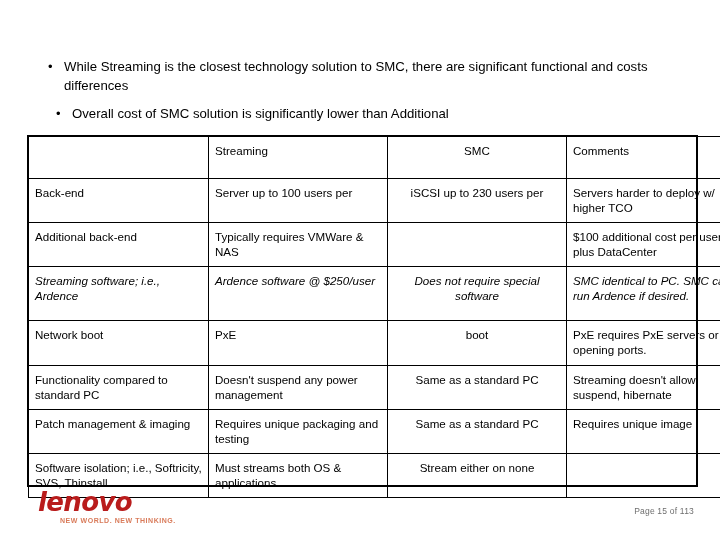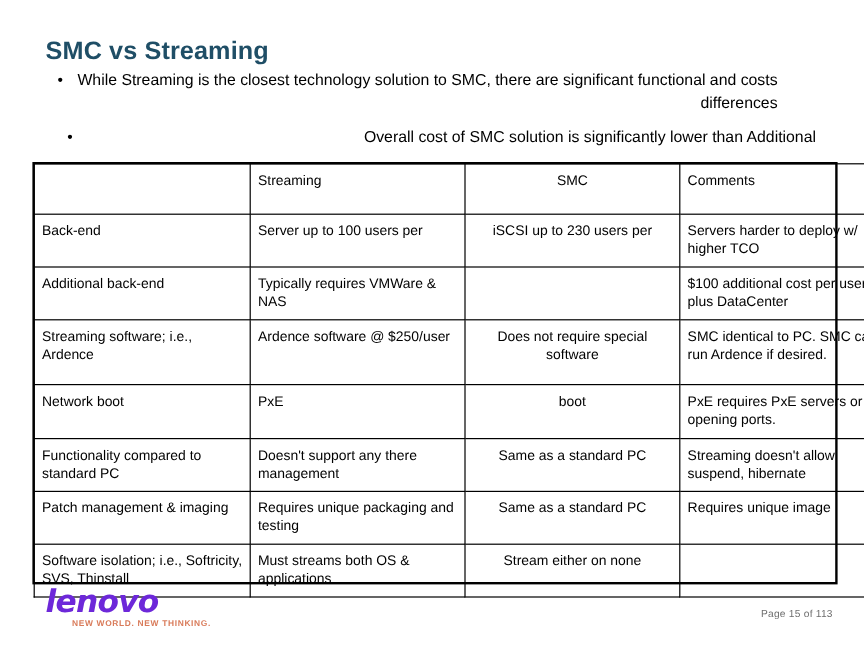--- a/index.html
+++ b/index.html
@@ -52,21 +52,20 @@
   }
   .bullet .dot {
     width: 16px;
     flex: 0 0 16px;
     text-align: left;
     font-size: 13px;
     line-height: 19px;
   }
   .bullet .btext {
     flex: 1 1 auto;
-    text-align: right;
   }
   .bullet-1 { margin-left: 8px; width: 600px; }
   .bullet-2 { margin-left: 16px; margin-top: 5px; }
 
   
   .cmp-table {
     position: absolute;
     left: 28px;
     top: 136px;
     width: 665px;
@@ -83,21 +82,21 @@
     color: #000000;
     word-wrap: break-word;
   }
   .cmp-table .c0 { width: 167px; }
   .cmp-table .c1 { width: 166px; }
   .cmp-table .c2 { width: 166px; text-align: center; }
   .cmp-table .c3 { width: 166px; }
 
   .cmp-table tr.row-header td { height: 30px; }
   .cmp-table tr.r-h40 td { height: 32px; }
-  .cmp-table tr.r-h52 td { height: 42px; }
+  .cmp-table tr.r-h52 td { height: 42px; font-style: italic; }
   .cmp-table tr.r-h43 td { height: 33px; }
   .cmp-table tr.r-h42 td { height: 32px; }
 
   
   .table-frame {
     position: absolute;
     left: 27px;
     top: 135px;
     width: 667px;
     height: 348px;
@@ -111,21 +110,21 @@
     left: 38px;
     top: 489px;
     width: 260px;
     height: 40px;
   }
   .logo-word {
     font-family: "DejaVu Sans", sans-serif;
     font-size: 26px;
     font-weight: bold;
     font-style: italic;
-    color: #6d28d9;
+    color: #b91c1c;
     letter-spacing: -0.6px;
     line-height: 26px;
   }
   .logo-tag {
     margin-left: 22px;
     margin-top: 1px;
     font-size: 7px;
     font-weight: bold;
     letter-spacing: 0.55px;
     color: #D97B5A;
@@ -139,21 +138,20 @@
     color: #6E6E6E;
     letter-spacing: 0.2px;
     margin-left: 12px;
   }
 </style>
 </head>
 <body>
 
 <div class="slide">
 
-  <h1 class="slide-title">SMC vs Streaming</h1>
 
   <div class="bullet-list">
 
     <div class="bullet bullet-1">
       <span class="dot">•</span>
       <span class="btext">While Streaming is the closest technology solution to SMC, there are significant functional and costs differences</span>
     </div>
 
     <div class="bullet bullet-2">
       <span class="dot">•</span>
@@ -194,21 +192,21 @@
 
       <tr class="r-h43">
         <td class="c0">Network boot</td>
         <td class="c1">PxE</td>
         <td class="c2">boot</td>
         <td class="c3">PxE requires PxE servers or opening ports.</td>
       </tr>
 
       <tr class="r-h42">
         <td class="c0">Functionality compared to standard PC</td>
-        <td class="c1">Doesn't support any there management</td>
+        <td class="c1">Doesn't suspend any power management</td>
         <td class="c2">Same as a standard PC</td>
         <td class="c3">Streaming doesn't allow suspend, hibernate</td>
       </tr>
 
       <tr class="r-h42">
         <td class="c0">Patch management &amp; imaging</td>
         <td class="c1">Requires unique packaging and testing</td>
         <td class="c2">Same as a standard PC</td>
         <td class="c3">Requires unique image</td>
       </tr>

